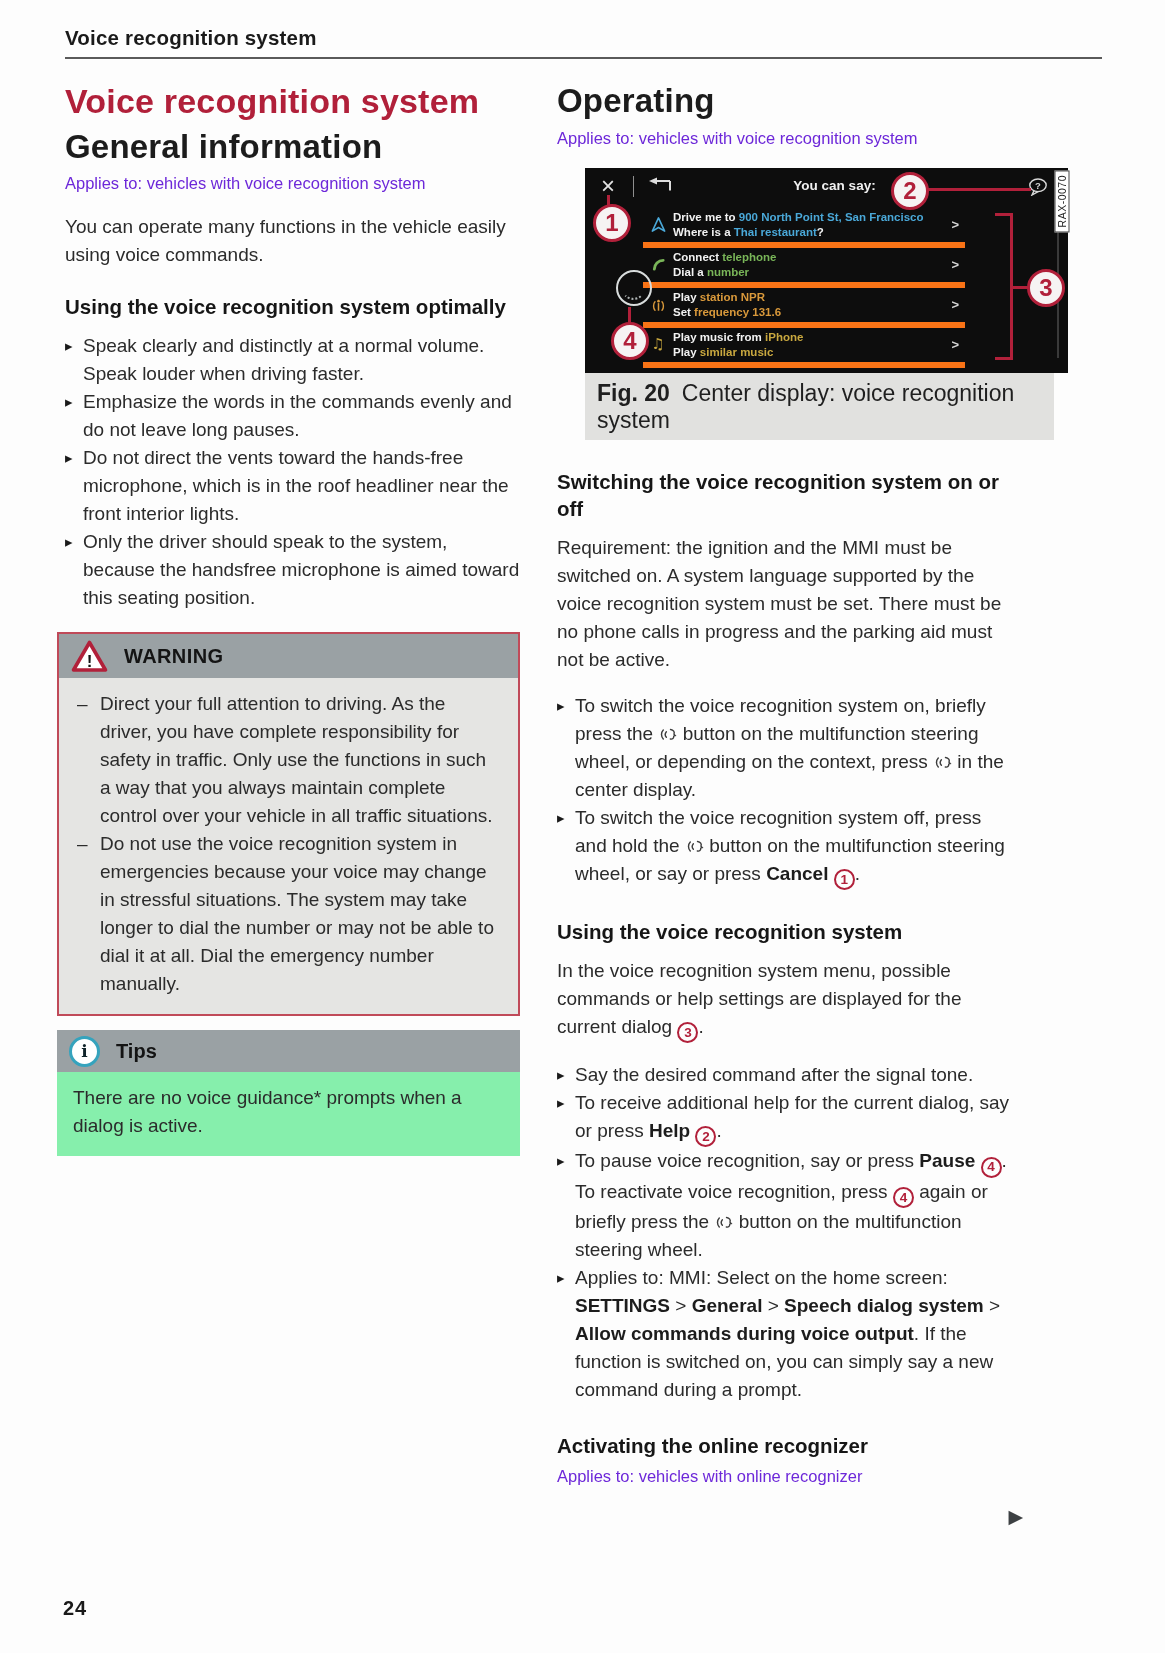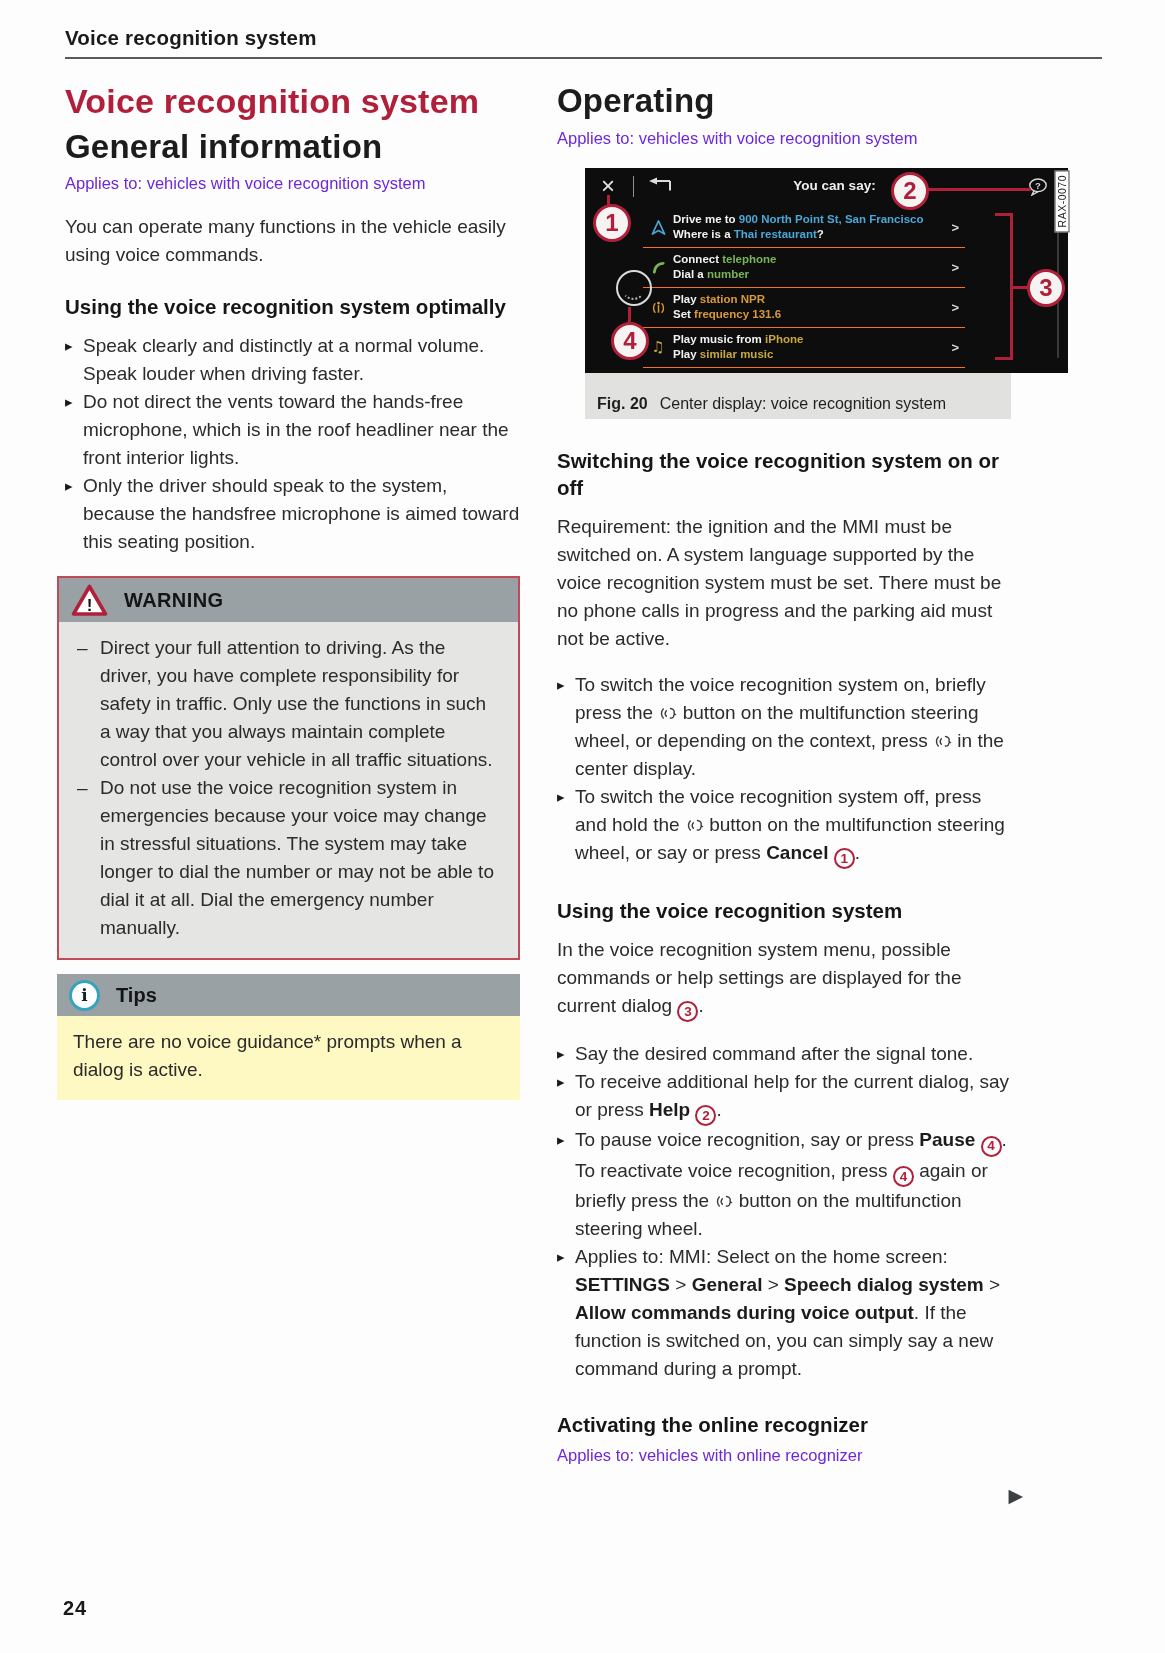--- a/index.html
+++ b/index.html
@@ -53,33 +53,33 @@
 
   
   .tipsbox { margin-top:14px; margin-left:-8px; width:463px; }
   .tipshead { display:flex; align-items:center; gap:16px; background:#9aa1a4; padding:5px 12px; min-height:42px; }
   .tipsicon {
     width:31px; height:31px; border-radius:50%; border:3px solid #35a3bd; background:#ffffff;
     display:flex; align-items:center; justify-content:center;
     font-weight:bold; font-size:17px; color:#10242a; font-family:"DejaVu Serif", serif;
   }
   .tipshead .ttitle { font-size:20px; font-weight:bold; color:#141414; }
-  .tipsbody { background:#fef9c3; padding:12px 16px 16px 16px; font-size:19px; line-height:28px; }
+  .tipsbody { background:#86efac; padding:12px 16px 16px 16px; font-size:19px; line-height:28px; }
 
   
   .figure { position:relative; width:483px; height:205px; margin-left:28px; background:#0d0d0d; }
   .topbar { position:absolute; left:0; top:0; right:0; height:38px; }
   .sicon-close { position:absolute; left:16px; top:3px; color:#e3e3e3; font-size:24px; line-height:30px; }
   .tdivider { position:absolute; left:48px; top:8px; width:1px; height:21px; background:#8f8f8f; }
   .backsvg { position:absolute; left:60px; top:9px; }
   .stitle { position:absolute; left:16px; right:0; top:10px; text-align:center; color:#f0f0f0; font-size:13.5px; font-weight:600; }
   .helpsvg { position:absolute; left:443px; top:10px; }
 
   .srows { position:absolute; left:58px; top:40px; width:322px; height:160px; display:flex; flex-direction:column; }
-  .srow { flex:1; display:flex; align-items:center; border-bottom:1px solid #f97316;justify-content:center; }
+  .srow { flex:1; display:flex; align-items:center; border-bottom:6px solid #f97316;justify-content:center; }
   .micon { width:30px; flex:none; display:flex; align-items:center; justify-content:center; }
   .micon-music { font-family:"DejaVu Sans", sans-serif; font-size:15px; line-height:1; }
   .slines { flex:1; }
   .sline { font-size:11.5px; line-height:15px; color:#f2f2f2; font-weight:600; white-space:nowrap; }
   .schev { width:24px; flex:none; text-align:right; padding-right:6px; color:#d6d6d6; font-size:13px; font-weight:bold; }
 
   .micring { position:absolute; left:31px; top:102px; width:36px; height:36px; border:2.5px solid #d8dcdc; border-radius:50%; }
   .micdots { position:absolute; left:3px; top:3px; width:25px; height:25px; border:2px dotted #aeb4b4;
              border-color:transparent transparent #aeb4b4 transparent; border-radius:50%; }
   .scrollhint { position:absolute; right:9px; top:45px; width:2px; height:145px; background:#3a3a3a; }
@@ -97,22 +97,22 @@
   .c4 { left:26px; top:154px; }
   .cline { position:absolute; background:#b1203a; z-index:4; }
   .c1l { left:22px; top:27px; width:3px; height:11px; }
   .c2l { left:340px; top:20px; width:106px; height:3px; }
   .c4l { left:43px; top:139px; width:3px; height:17px; }
   .bk-v { left:425px; top:45px; width:3px; height:147px; }
   .bk-t { left:410px; top:45px; width:18px; height:3px; }
   .bk-b { left:410px; top:189px; width:18px; height:3px; }
   .bk-c { left:427px; top:118px; width:17px; height:3px; }
 
-  .figcap { width:426px; margin-left:28px; background:#e1e1df; padding:22px 12px 6px 12px;
-            font-size:16px; color:#1f1f1f; }
+  .figcap { width:469px; margin-left:28px; background:#e1e1df; padding:7px 12px 6px 12px;
+            font-size:23px; color:#1f1f1f; }
   .figlabel { font-weight:bold; margin-right:12px; }
 
   
   .col-right h3.sub { margin-top:28px; }
   .col-right .applies.tight { margin-bottom:16px; margin-top:-4px; }
   .col-right p.body { margin-top:12px; }
   .col-right ul.tri-list { margin-top:18px; }
   .col-left h3.sub { margin-top:24px; }
   .col-left p.body.intro { margin-bottom:0; }
 
@@ -134,20 +134,21 @@
   <div class="columns">
 
     <div class="col-left">
       <h1 class="red">Voice recognition system</h1>
       <h2 class="blk">General information</h2>
       <div class="applies">Applies to: vehicles with voice recognition system</div>
       <p class="body intro">You can operate many functions in the vehicle easily using voice commands.</p>
       <h3 class="sub">Using the voice recognition system optimally</h3>
       <ul class="tri-list" id="optimally-list">
           <li>Speak clearly and distinctly at a normal volume. Speak louder when driving faster.</li>
+          <li>Emphasize the words in the commands evenly and do not leave long pauses.</li>
           <li>Do not direct the vents toward the hands-free microphone, which is in the roof headliner near the front interior lights.</li>
           <li>Only the driver should speak to the system, because the handsfree microphone is aimed toward this seating position.</li>
         </ul>
 
       <div class="warnbox">
         <div class="warnhead">
           <svg width="37" height="33" viewBox="0 0 37 33">
             <path d="M18.5 2.5 L34.5 30 H2.5 Z" fill="#ffffff" stroke="#b1203a" stroke-width="3.6" stroke-linejoin="round"></path>
             <text x="18.5" y="26.5" text-anchor="middle" font-size="17" font-weight="bold" fill="#111">!</text>
           </svg>

